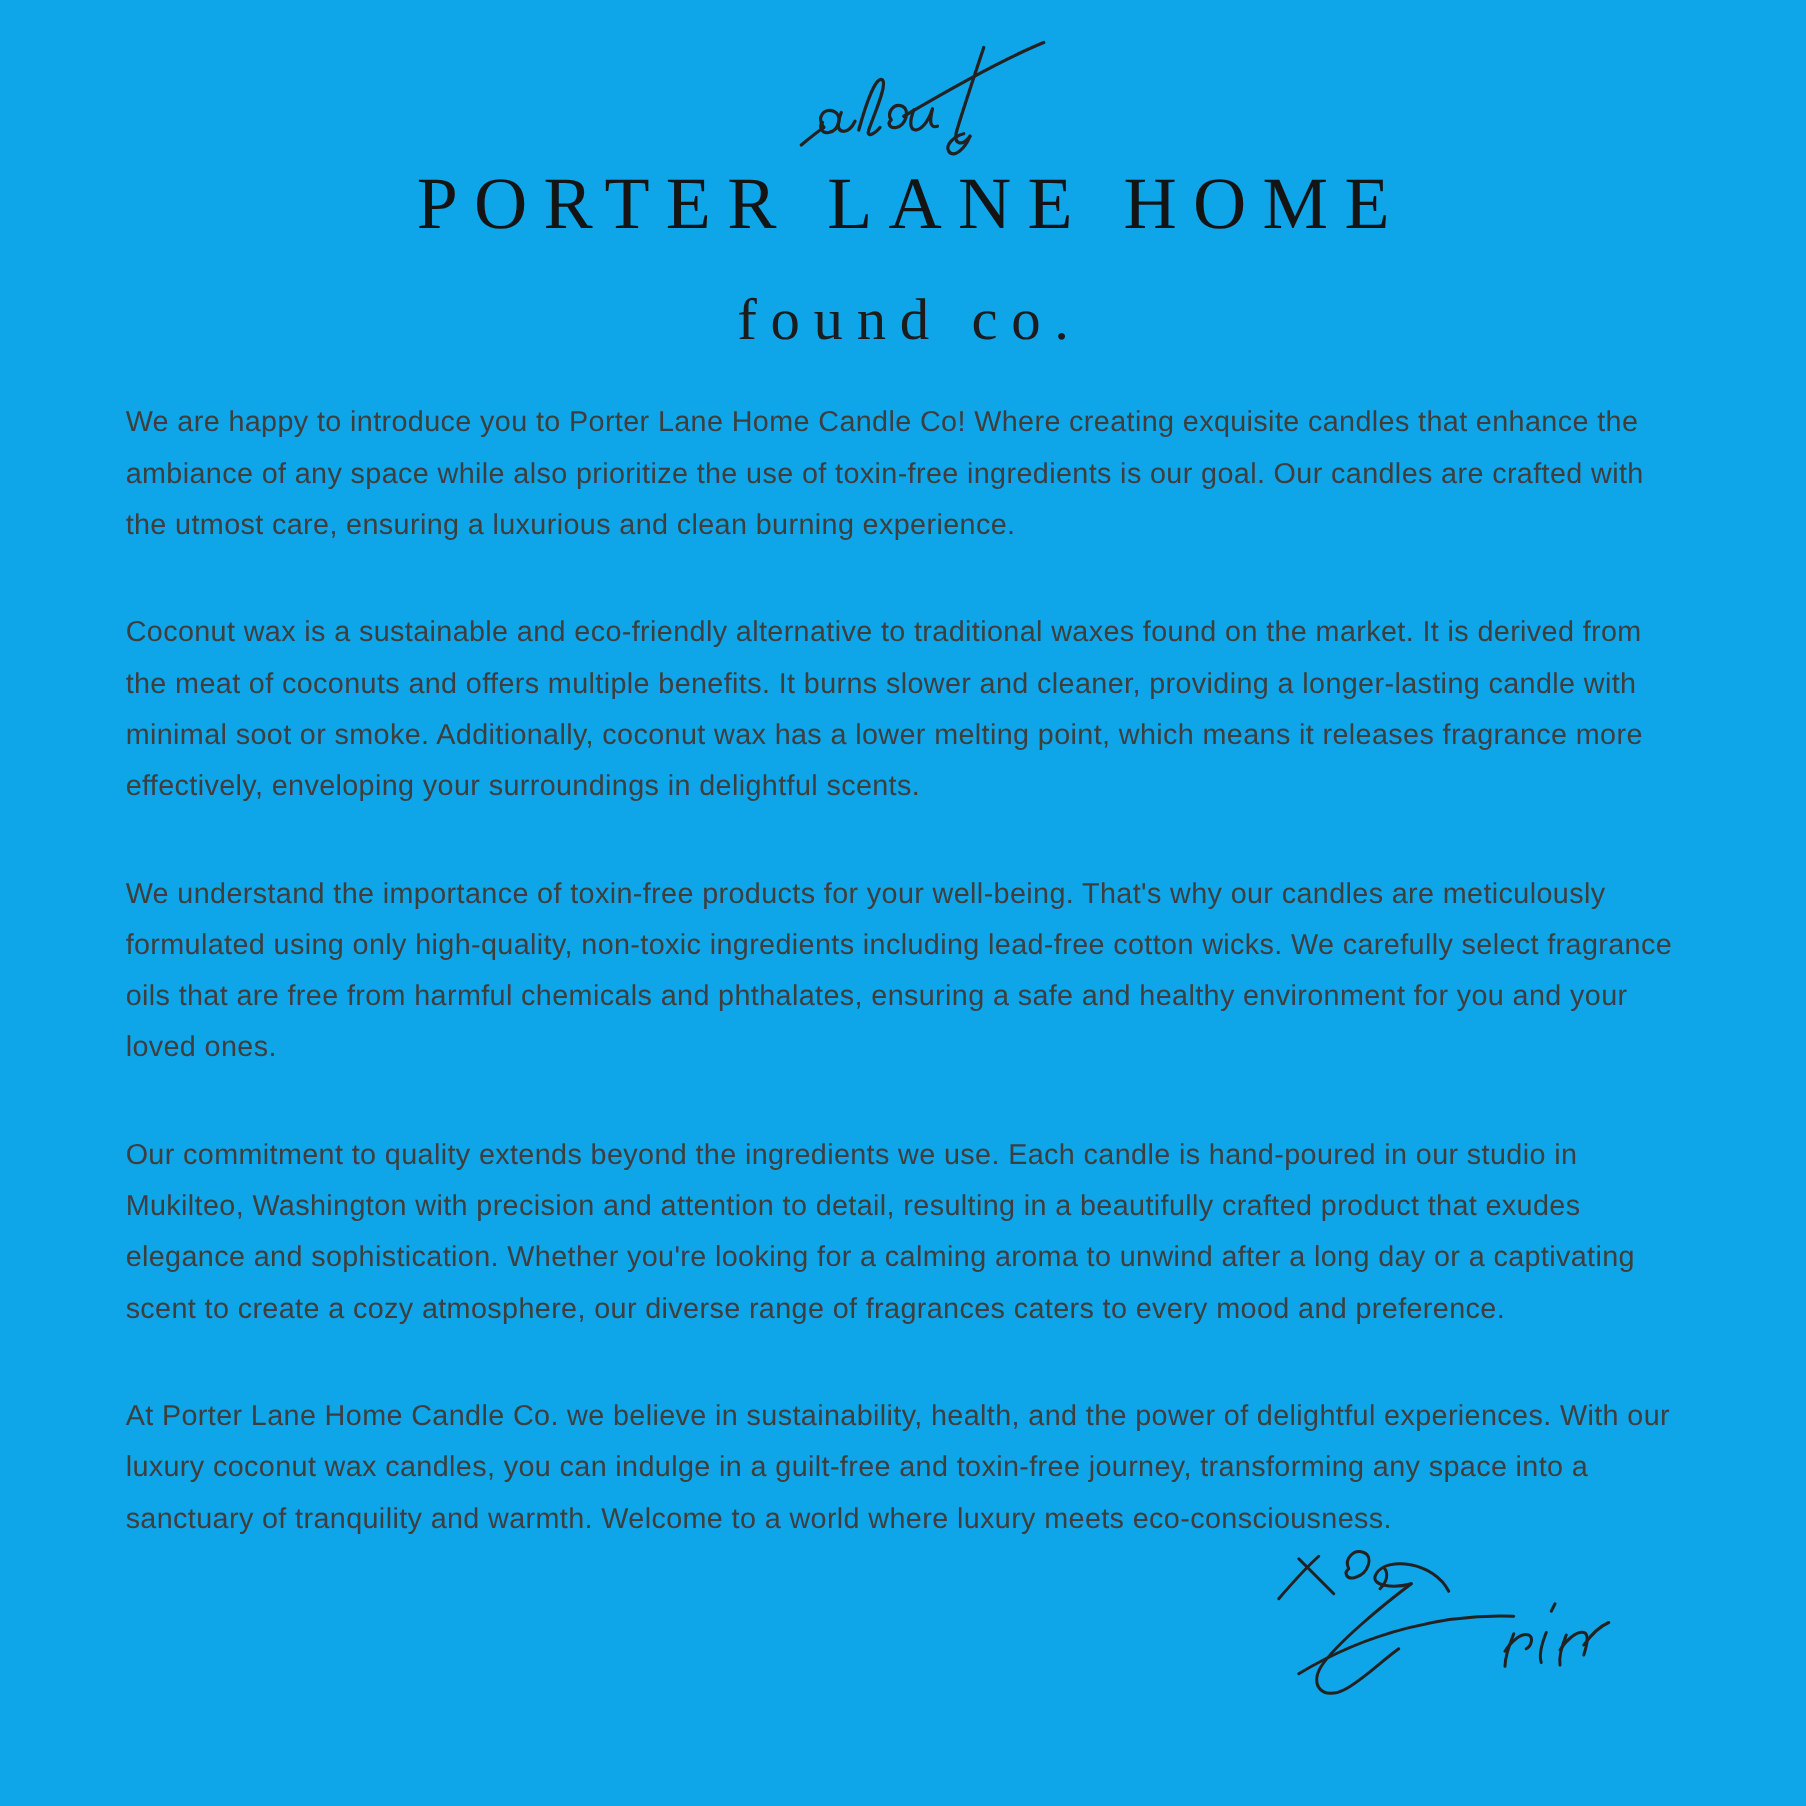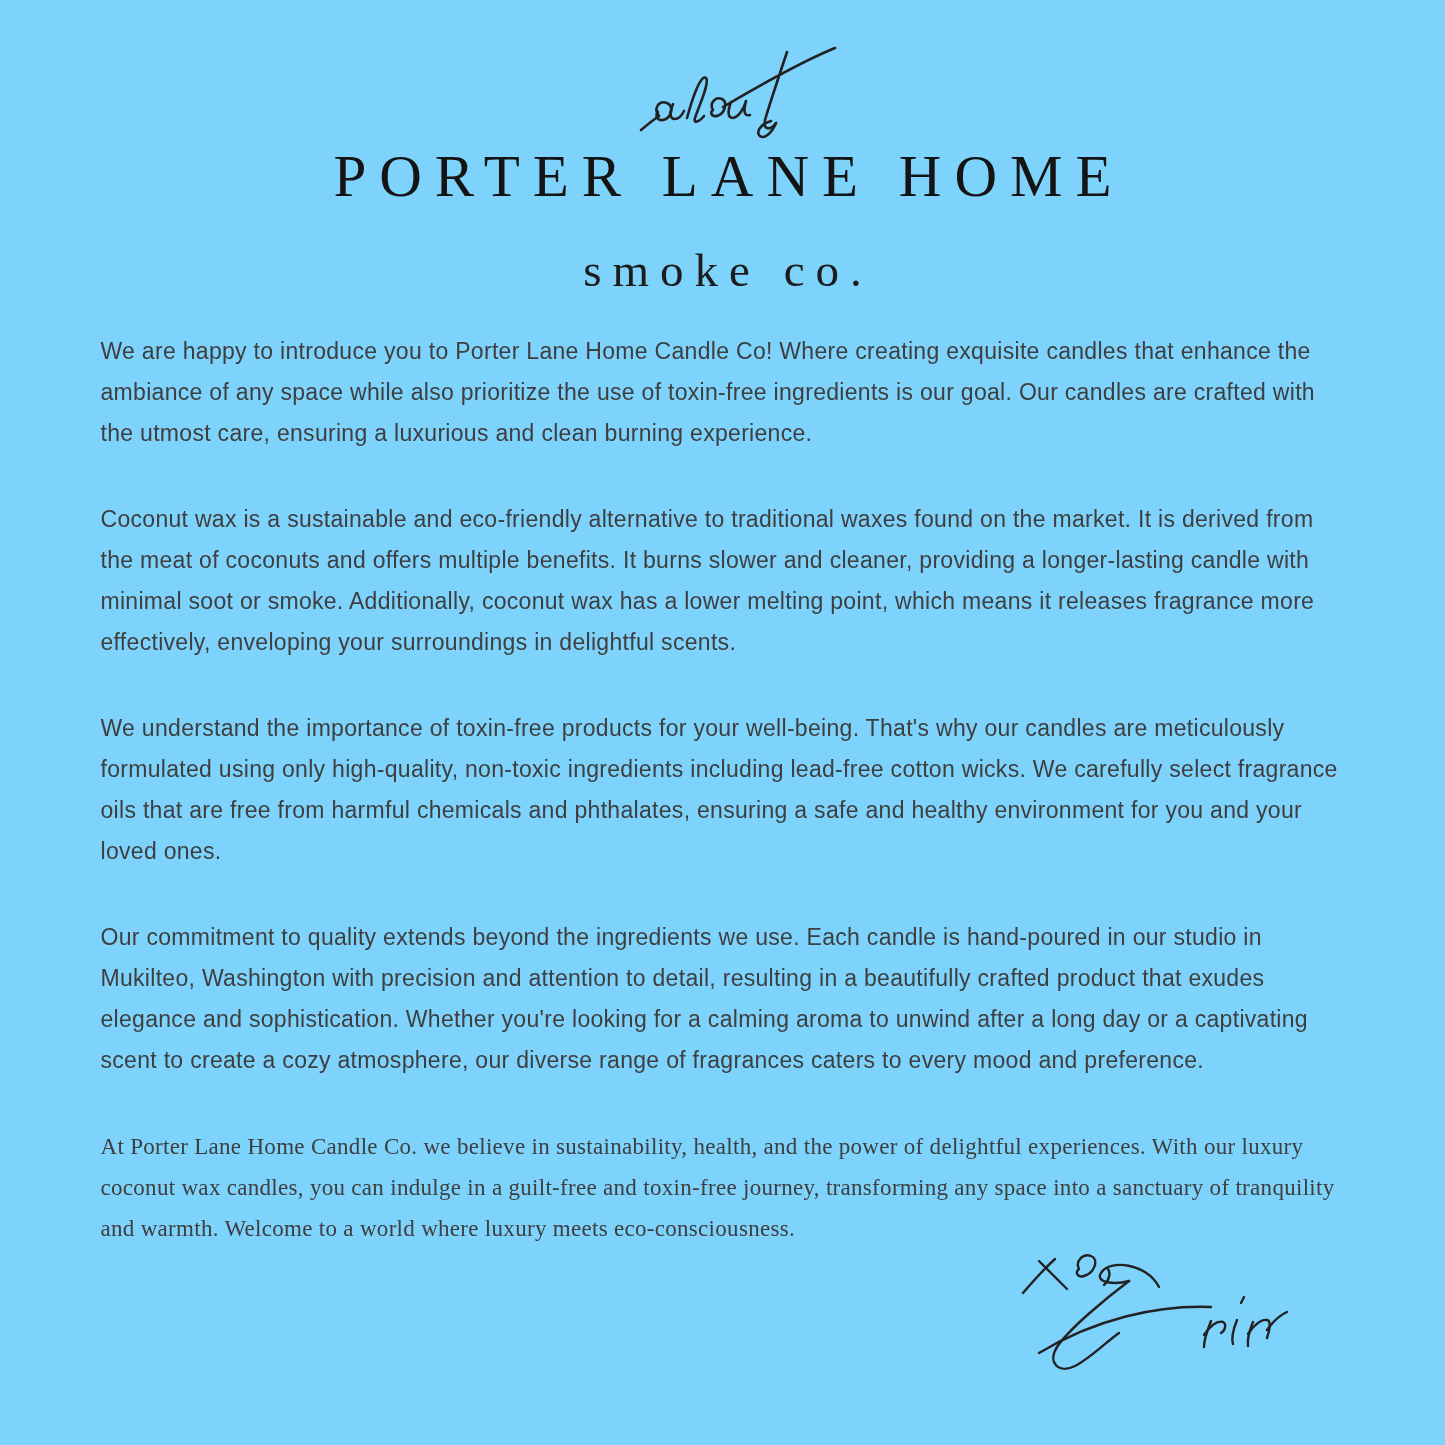--- a/index.html
+++ b/index.html
@@ -10,23 +10,23 @@
   body {
     width: 1445px;
     height: 1445px;
     position: relative;
     font-family: "Liberation Sans", sans-serif;
     overflow: hidden;
   }
   .page {
     width: 1445px;
     height: 1445px;
-    background: #7dd3fc;
+    background: #0ea5e9;
     box-sizing: border-box;
-    padding-top: 34px;
+    padding-top: 20px;
   }
   
   .sr {
     position: absolute;
     width: 1px; height: 1px;
     overflow: hidden;
     clip: rect(0 0 0 0);
     white-space: nowrap;
   }
   .script-about {
@@ -65,21 +65,20 @@
     font-size: 23px;
     line-height: 41px;
     letter-spacing: 0.3px;
     font-weight: 400;
   }
   .content p {
     margin: 0 0 45px 0;
   }
   .content p:last-child {
     margin-bottom: 0;
-    font-family: Liberation Serif, serif;
   }
   .signature {
     display: flex;
     justify-content: flex-end;
     padding-right: 148px;
     margin-top: -14px;
   }
   .signature svg {
     width: 310px;
     height: 160px;
@@ -108,21 +107,21 @@
         <path d="M102,68 C99,76 98,84 104,84 C110,83 115,74 117,67 C115,75 114,83 121,81"></path>
         <path d="M158,18 C150,42 140,72 136,86 C134,96 141,97 147,89"></path>
         <path d="M147,89 C143,99 134,107 130,101 C127,96 134,89 142,87"></path>
         <path d="M94,73 C128,53 174,27 206,14"></path>
       </g>
     </svg>
   </div>
 
   <h1 class="brand-title">PORTER LANE HOME</h1>
 
-  <h2 class="subtitle">smoke co.</h2>
+  <h2 class="subtitle">found co.</h2>
 
   <div class="content">
     <p>We are happy to introduce you to Porter Lane Home Candle Co!  Where creating exquisite candles that enhance the ambiance of any space while also prioritize the use of toxin-free ingredients is our goal. Our candles are crafted with the utmost care, ensuring a luxurious and clean burning experience.</p>
     <p>Coconut wax is a sustainable and eco-friendly alternative to traditional waxes found on the market. It is derived from the meat of coconuts and offers multiple benefits. It burns slower and cleaner, providing a longer-lasting candle with minimal soot or smoke. Additionally, coconut wax has a lower melting point, which means it releases fragrance more effectively, enveloping your surroundings in delightful scents.</p>
     <p>We understand the importance of toxin-free products for your well-being. That's why our candles are meticulously formulated using only high-quality, non-toxic ingredients including lead-free cotton wicks. We carefully select fragrance oils that are free from harmful chemicals and phthalates, ensuring a safe and healthy environment for you and your loved ones.</p>
     <p>Our commitment to quality extends beyond the ingredients we use. Each candle is hand-poured in our studio in Mukilteo, Washington with precision and attention to detail, resulting in a beautifully crafted product that exudes elegance and sophistication. Whether you're looking for a calming aroma to unwind after a long day or a captivating scent to create a cozy atmosphere, our diverse range of fragrances caters to every mood and preference.</p>
     <p>At Porter Lane Home Candle Co. we believe in sustainability, health, and the power of delightful experiences. With our luxury coconut wax candles, you can indulge in a guilt-free and toxin-free journey, transforming any space into a sanctuary of tranquility and warmth.  Welcome to a world where luxury meets eco-consciousness.</p>
   </div>
 
   <div class="signature">

